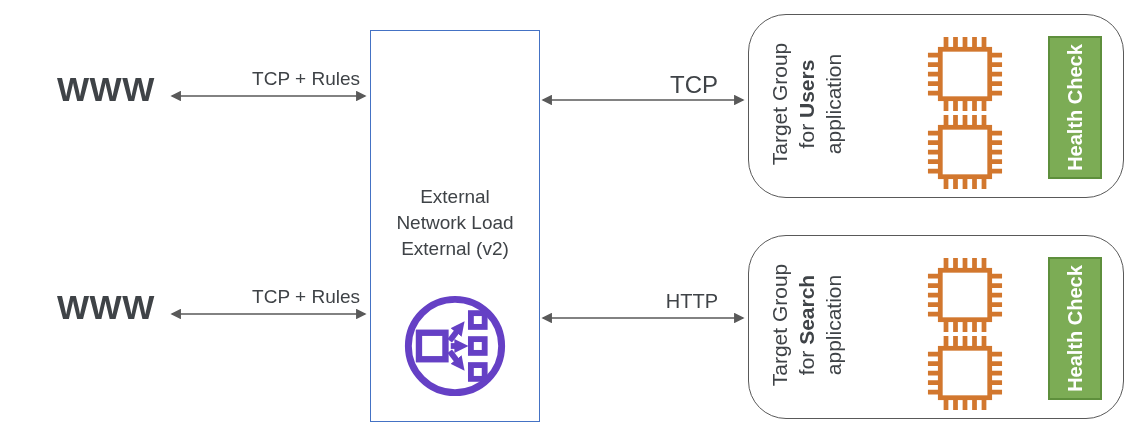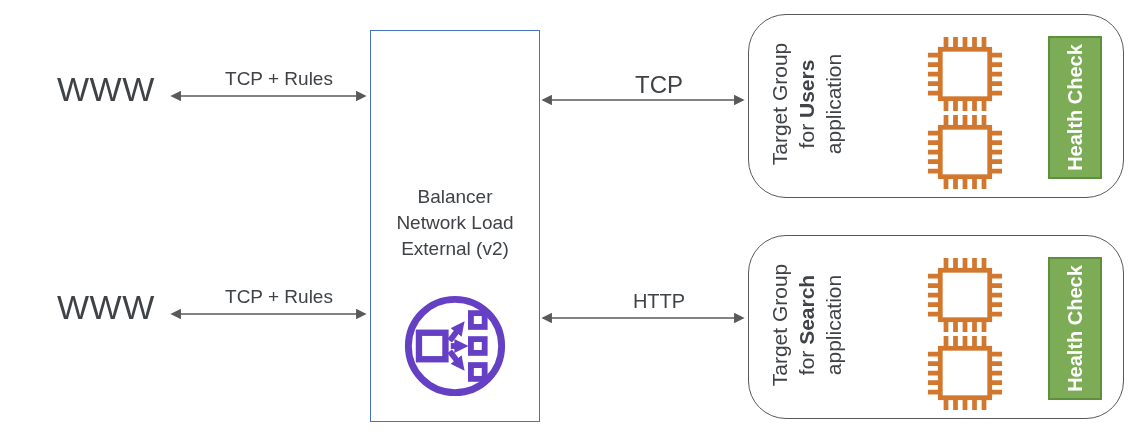--- a/index.html
+++ b/index.html
@@ -4,29 +4,29 @@
 <style>
   html,body { margin:0; padding:0; background:#ffffff; }
   .canvas {
     position:relative; width:1144px; height:434px; background:#ffffff;
     font-family:"Liberation Sans", sans-serif; overflow:hidden;
   }
   .overlay { position:absolute; left:0; top:0; width:1144px; height:434px; pointer-events:none; }
   .conn { stroke:var(--arrow-gray,#595959); stroke-width:1.4; }
 
   .www {
-    position:absolute; font-size:34px; font-weight:400;
+    position:absolute; font-size:34px; font-weight:700;
     color:var(--text-dark,#3F4347); letter-spacing:0.5px; line-height:1;
   }
   .www-top { left:57px; top:72px; }
   .www-bottom { left:57px; top:290px; }
 
   .edge-label {
     position:absolute; font-size:19px; color:var(--text-dark,#3F4347);
-    text-align:center; line-height:1.1;
+    text-align:right; line-height:1.1;
   }
   .lbl-tcp-rules-top { left:198px; top:69px; width:162px; }
   .lbl-tcp          { left:600px; top:72px; width:118px; font-size:24px; }
   .lbl-tcp-rules-bottom { left:198px; top:287px; width:162px; }
   .lbl-http         { left:600px; top:290px; width:118px; font-size:20px; }
 
   .lb-box {
     position:absolute; left:370px; top:30px; width:170px; height:392px;
     border:1.5px solid var(--box-border-blue,#4472C4); box-sizing:border-box; background:#fff;
   }
@@ -88,21 +88,21 @@
   <div class="www www-top">WWW</div>
   <div class="www www-bottom">WWW</div>
 
   <div class="edge-label lbl-tcp-rules-top">TCP + Rules</div>
   <div class="edge-label lbl-tcp">TCP</div>
   <div class="edge-label lbl-tcp-rules-bottom">TCP + Rules</div>
   <div class="edge-label lbl-http">HTTP</div>
 
   <div class="lb-box">
     <div class="lb-title">
-      <div>Balancer</div>
+      <div>External</div>
       <div>Network Load</div>
       <div>External (v2)</div>
     </div>
     <svg class="elb-icon" viewBox="0 0 100 100">
       <defs>
         <marker id="pah" viewBox="0 0 10 10" refX="5" refY="5" markerWidth="2.4" markerHeight="2.4" orient="auto">
           <path d="M0 0 L10 5 L0 10 z" style="fill:var(--elb-purple,#6540C5)"></path>
         </marker>
       </defs>
       <g style="stroke:var(--elb-purple,#6540C5)" fill="none">

